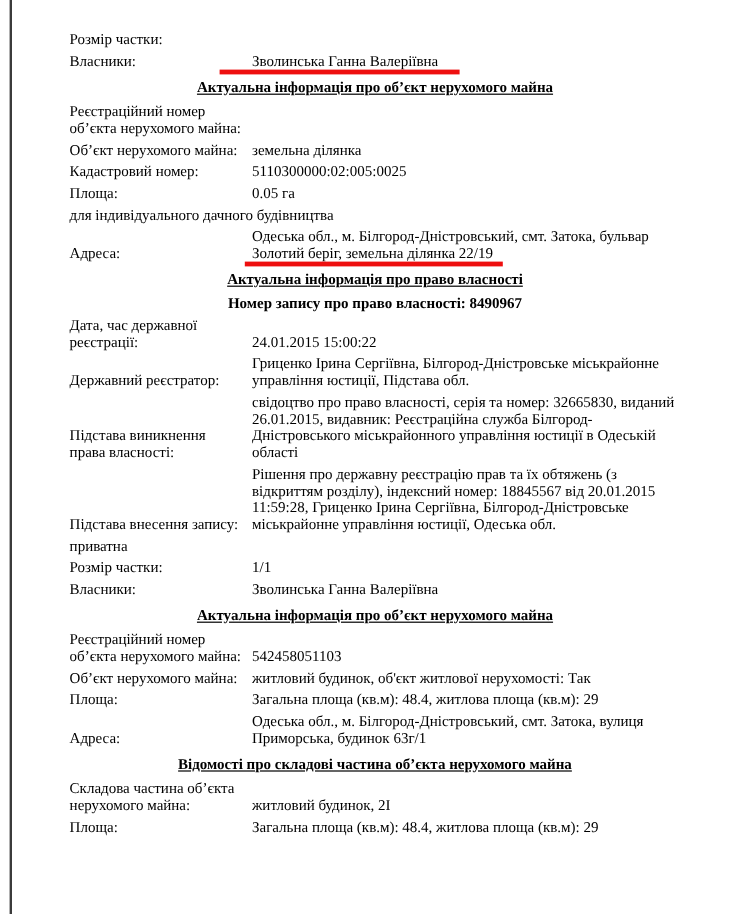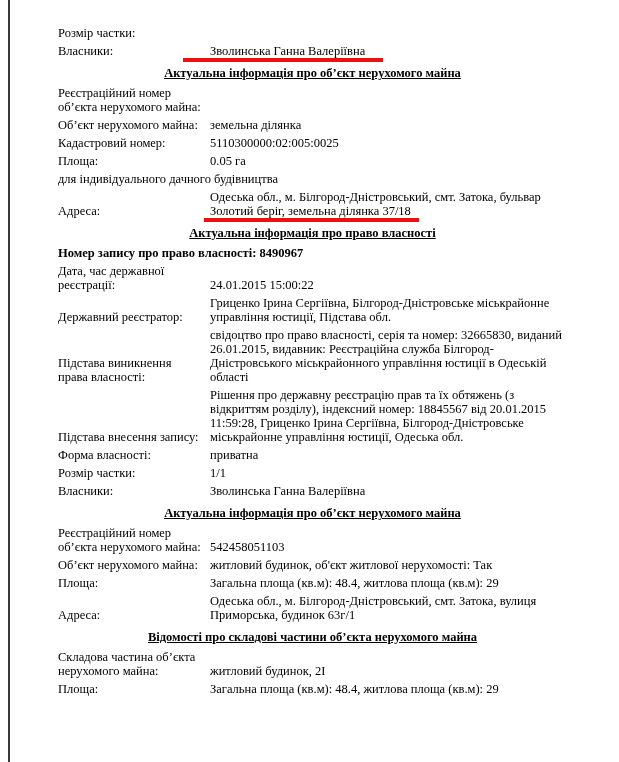--- a/index.html
+++ b/index.html
@@ -49,20 +49,21 @@
   }
   .section-title {
     text-align: center;
     font-weight: bold;
     margin: 8px 0 6px 0;
     text-decoration: underline;
   }
   .record-line {
     font-weight: bold;
     margin-bottom: 4px;
+    text-align: center;
   }
   .u-red {
     position: relative;
     display: inline-block;
   }
   .u-red::after {
     content: "";
     position: absolute;
     height: 4px;
     bottom: -4px;
@@ -111,21 +112,21 @@
     <div class="lbl">Площа:</div>
     <div class="val">0.05 га</div>
   </div>
   <div class="row">
     <div class="val">для індивідуального дачного будівництва</div>
   </div>
   <div class="row">
     <div class="lbl">Адреса:</div>
     <div class="val">
       <span>Одеська обл., м. Білгород-Дністровський, смт. Затока, бульвар</span><br>
-      <span class="u-red u-addr">Золотий беріг, земельна ділянка 37/18</span>
+      <span class="u-red u-addr">Золотий беріг, земельна ділянка 22/19</span>
     </div>
   </div>
 
   <div class="section-title">Актуальна інформація про право власності</div>
   <div class="record-line">Номер запису про право власності: 8490967</div>
 
   <div class="row">
     <div class="lbl">Дата, час державної реєстрації:</div>
     <div class="val">24.01.2015 15:00:22</div>
   </div>
@@ -135,21 +136,20 @@
   </div>
   <div class="row">
     <div class="lbl">Підстава виникнення права власності:</div>
     <div class="val">свідоцтво про право власності, серія та номер: 32665830, виданий 26.01.2015, видавник: Реєстраційна служба Білгород-Дністровського міськрайонного управління юстиції в Одеській області</div>
   </div>
   <div class="row">
     <div class="lbl">Підстава внесення запису:</div>
     <div class="val">Рішення про державну реєстрацію прав та їх обтяжень (з відкриттям розділу), індексний номер: 18845567 від 20.01.2015 11:59:28, Гриценко Ірина Сергіївна, Білгород-Дністровське міськрайонне управління юстиції, Одеська обл.</div>
   </div>
   <div class="row">
-    <div class="lbl">Форма власності:</div>
     <div class="val">приватна</div>
   </div>
   <div class="row">
     <div class="lbl">Розмір частки:</div>
     <div class="val">1/1</div>
   </div>
   <div class="row">
     <div class="lbl">Власники:</div>
     <div class="val">Зволинська Ганна Валеріївна</div>
   </div>
@@ -166,21 +166,21 @@
   </div>
   <div class="row">
     <div class="lbl">Площа:</div>
     <div class="val">Загальна площа (кв.м): 48.4, житлова площа (кв.м): 29</div>
   </div>
   <div class="row">
     <div class="lbl">Адреса:</div>
     <div class="val">Одеська обл., м. Білгород-Дністровський, смт. Затока, вулиця Приморська, будинок 63г/1</div>
   </div>
 
-  <div class="section-title">Відомості про складові частини об’єкта нерухомого майна</div>
+  <div class="section-title">Відомості про складові частина об’єкта нерухомого майна</div>
 
   <div class="row">
     <div class="lbl">Складова частина об’єкта нерухомого майна:</div>
     <div class="val">житловий будинок, 2І</div>
   </div>
   <div class="row">
     <div class="lbl">Площа:</div>
     <div class="val">Загальна площа (кв.м): 48.4, житлова площа (кв.м): 29</div>
   </div>
 

